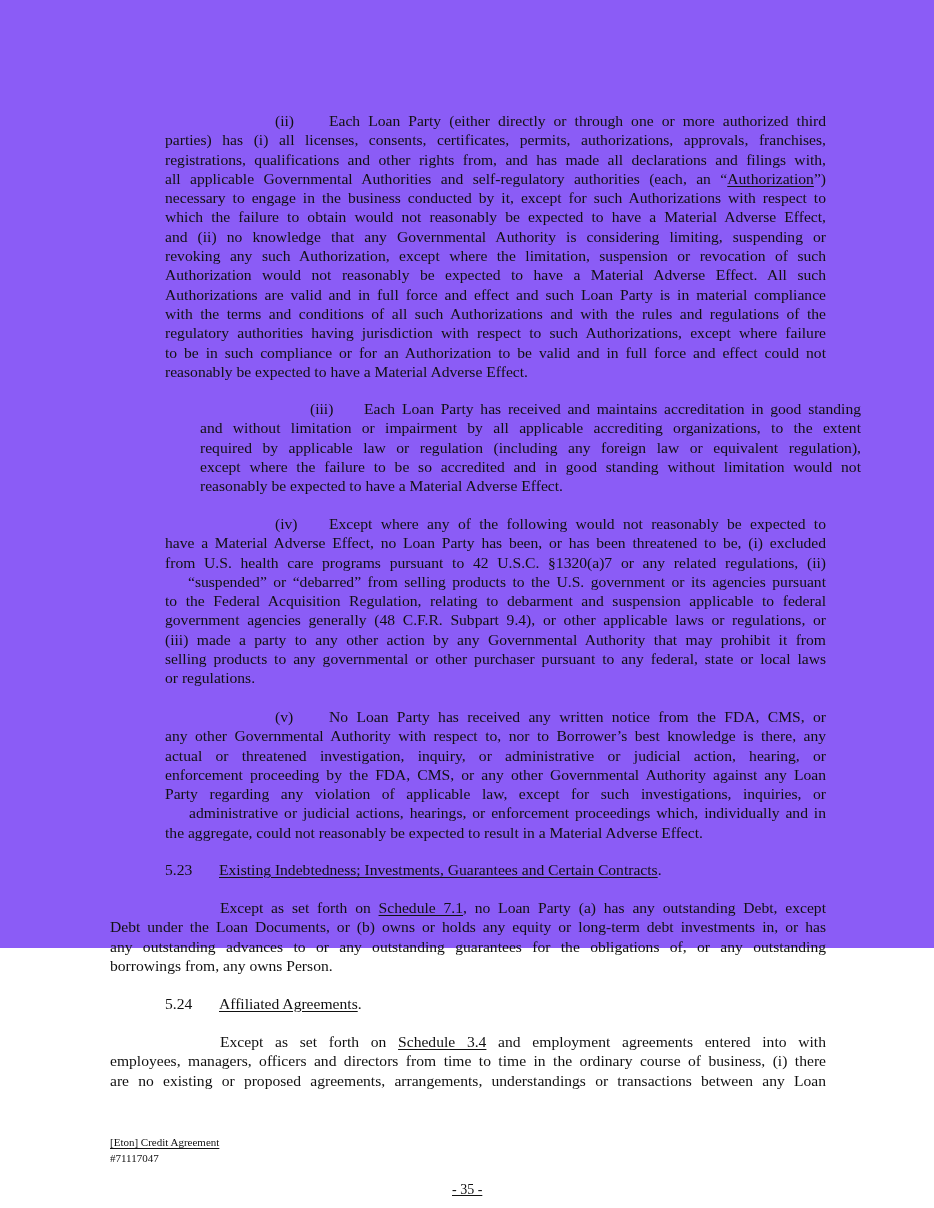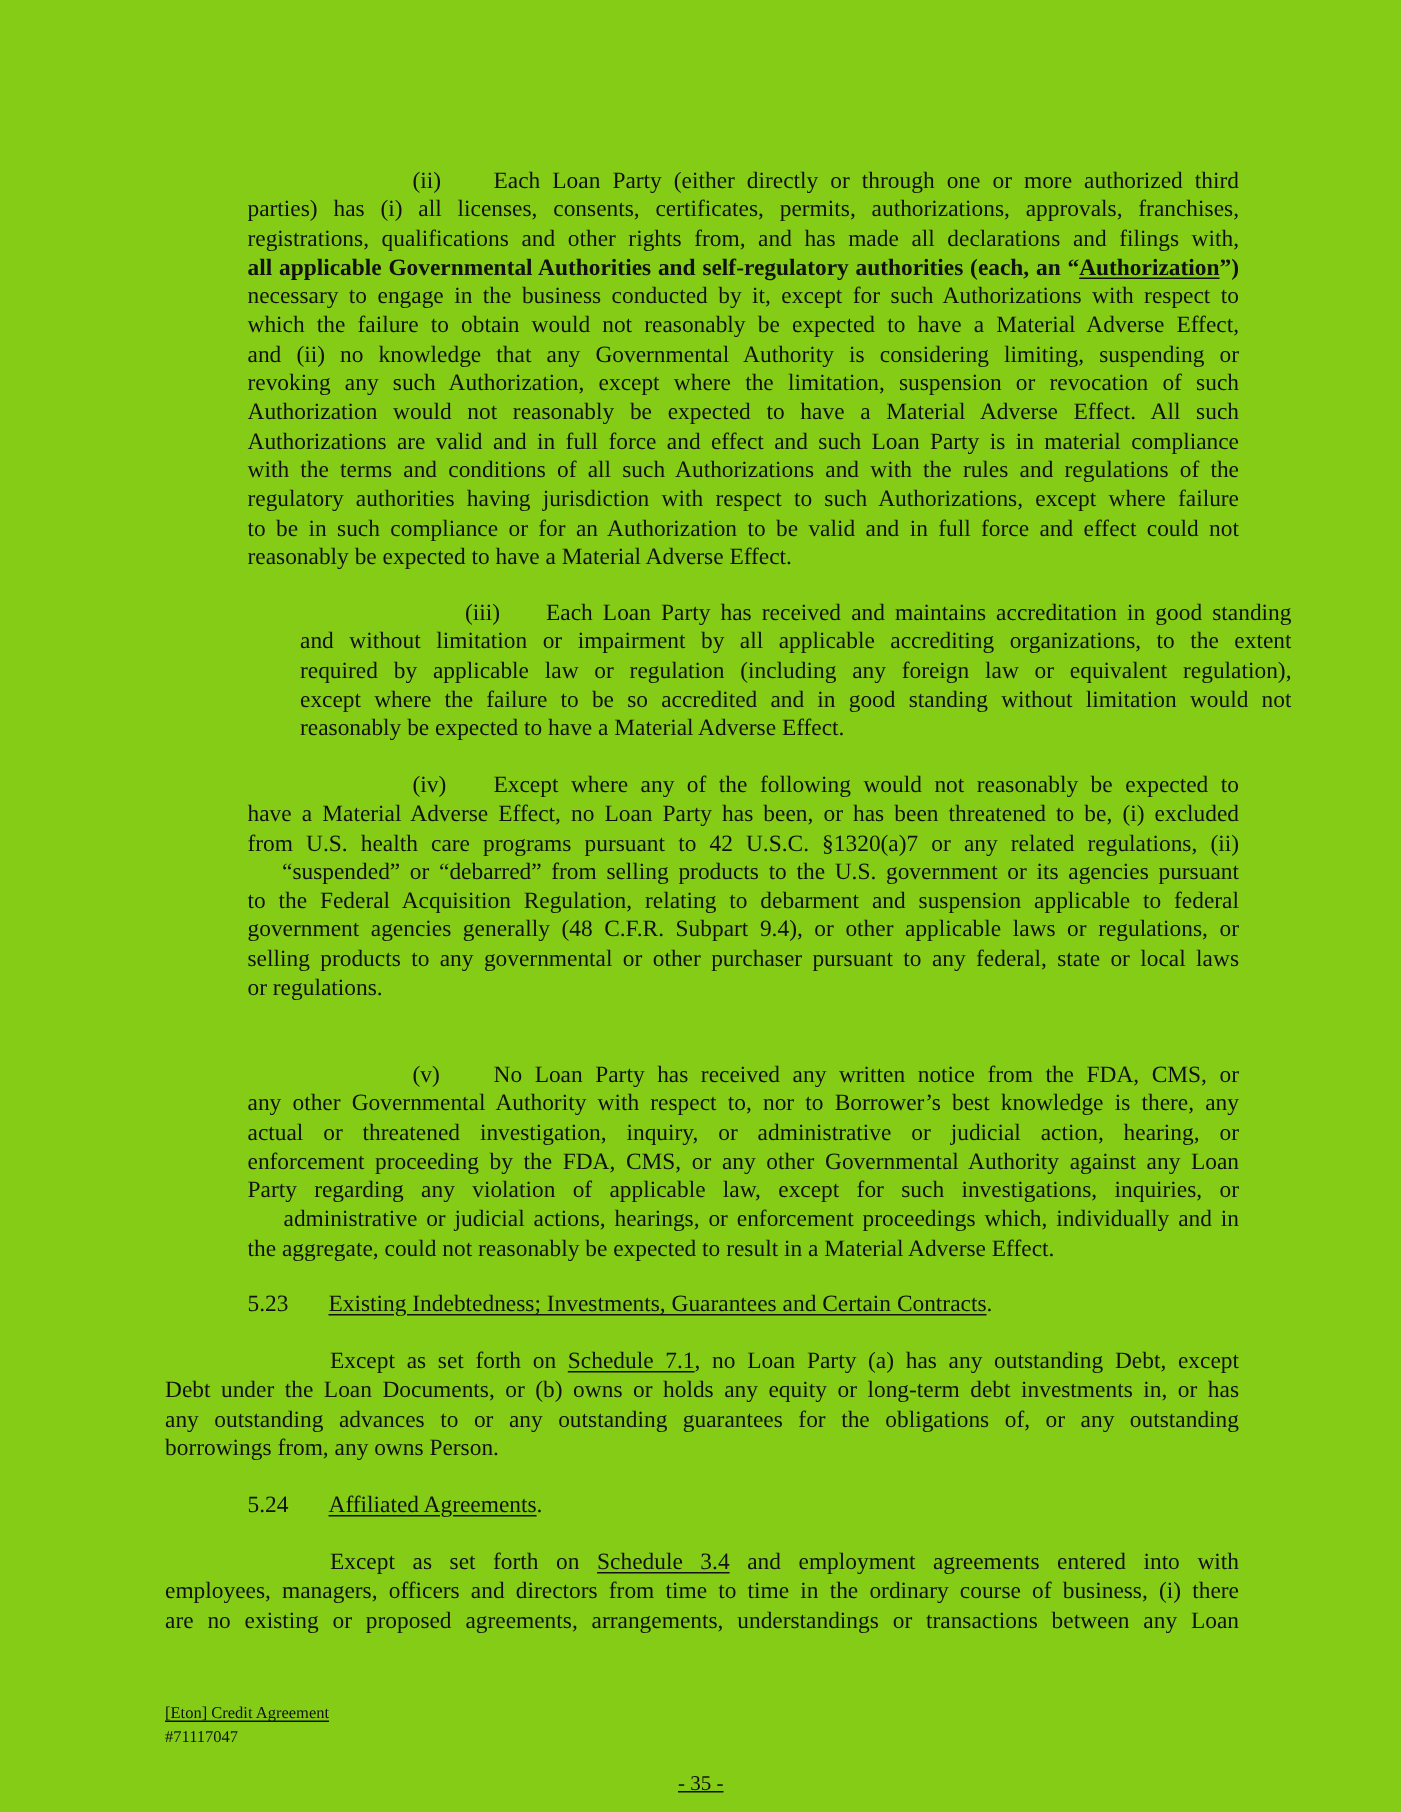--- a/index.html
+++ b/index.html
@@ -1,19 +1,19 @@
 <!DOCTYPE html>
 <html><head>
 <meta charset="utf-8">
 <style>
   html, body { margin: 0; padding: 0; background: #ffffff; }
   body { width: 934px; height: 1208px; position: relative; overflow: hidden; }
   .page {
-    position: absolute; left: 0; top: 0; width: 934px; height: 1208px;
-    background: #84cc16; color: #111111;
+    position: absolute; left: 0; top: 0; width: 934px; height: 948px;
+    background: #8b5cf6; color: #111111;
     font-family: "Liberation Serif", "DejaVu Serif", serif;
     font-size: 15.6px;
   }
   .para { position: absolute; }
   .line {
     display: block; height: 19.3px; line-height: 19.3px;
     text-align: justify; text-align-last: justify; white-space: nowrap;
   }
   .line.last { text-align-last: left; }
   .sub-num { display: inline-block; width: 54px; }
@@ -25,21 +25,21 @@
 </style>
 </head>
 <body>
 
 <div class="page">
 
   <div class="para" style="left:165px; top:111px; width:661px;">
     <span class="line" style="padding-left: 110px; white-space: normal; overflow: hidden;"><span class="sub-num">(ii)</span><span>Each Loan Party (either directly or through one or more authorized third</span></span>
     <span class="line" style="white-space: normal; overflow: hidden;">parties) has (i) all licenses, consents, certificates, permits, authorizations, approvals, franchises,</span>
     <span class="line" style="white-space: normal; overflow: hidden;">registrations, qualifications and other rights from, and has made all declarations and filings with,</span>
-    <span class="line" style="white-space: normal; overflow: hidden; font-weight: bold;"><span>all applicable Governmental Authorities and self-regulatory authorities (each, an “</span><span class="u">Authorization</span><span>”)</span></span>
+    <span class="line" style="white-space: normal; overflow: hidden;"><span>all applicable Governmental Authorities and self-regulatory authorities (each, an “</span><span class="u">Authorization</span><span>”)</span></span>
     <span class="line" style="white-space: normal; overflow: hidden;">necessary to engage in the business conducted by it, except for such Authorizations with respect to</span>
     <span class="line" style="white-space: normal; overflow: hidden;">which the failure to obtain would not reasonably be expected to have a Material Adverse Effect,</span>
     <span class="line" style="white-space: normal; overflow: hidden;">and (ii) no knowledge that any Governmental Authority is considering limiting, suspending or</span>
     <span class="line" style="white-space: normal; overflow: hidden;">revoking any such Authorization, except where the limitation, suspension or revocation of such</span>
     <span class="line" style="white-space: normal; overflow: hidden;">Authorization would not reasonably be expected to have a Material Adverse Effect.  All such</span>
     <span class="line" style="white-space: normal; overflow: hidden;">Authorizations are valid and in full force and effect and such Loan Party is in material compliance</span>
     <span class="line" style="white-space: normal; overflow: hidden;">with the terms and conditions of all such Authorizations and with the rules and regulations of the</span>
     <span class="line" style="white-space: normal; overflow: hidden;">regulatory authorities having jurisdiction with respect to such Authorizations, except where failure</span>
     <span class="line" style="white-space: normal; overflow: hidden;">to be in such compliance or for an Authorization to be valid and in full force and effect could not</span>
     <span class="line last" style="white-space: normal; overflow: hidden;">reasonably be expected to have a Material Adverse Effect.</span>
@@ -53,20 +53,21 @@
     <span class="line last" style="white-space: normal; overflow: hidden;">reasonably be expected to have a Material Adverse Effect.</span>
   </div>
 
   <div class="para" style="left:165px; top:514px; width:661px;">
     <span class="line" style="padding-left: 110px; white-space: normal; overflow: hidden;"><span class="sub-num">(iv)</span><span>Except where any of the following would not reasonably be expected to</span></span>
     <span class="line" style="white-space: normal; overflow: hidden;">have a Material Adverse Effect, no Loan Party has been, or has been threatened to be, (i) excluded</span>
     <span class="line" style="white-space: normal; overflow: hidden;">from U.S. health care programs pursuant to 42 U.S.C. §1320(a)7 or any related regulations, (ii)</span>
     <span class="line" style="white-space: normal; overflow: hidden; margin-left: 23px;">“suspended” or “debarred” from selling products to the U.S. government or its agencies pursuant</span>
     <span class="line" style="white-space: normal; overflow: hidden;">to the Federal Acquisition Regulation, relating to debarment and suspension applicable to federal</span>
     <span class="line" style="white-space: normal; overflow: hidden;">government agencies generally (48 C.F.R. Subpart 9.4), or other applicable laws or regulations, or</span>
+    <span class="line" style="white-space: normal; overflow: hidden;">(iii) made a party to any other action by any Governmental Authority that may prohibit it from</span>
     <span class="line" style="white-space: normal; overflow: hidden;">selling products to any governmental or other purchaser pursuant to any federal, state or local laws</span>
     <span class="line last" style="white-space: normal; overflow: hidden;">or regulations.</span>
   </div>
 
   <div class="para" style="left:165px; top:707px; width:661px;">
     <span class="line" style="padding-left: 110px; white-space: normal; overflow: hidden;"><span class="sub-num">(v)</span><span>No Loan Party has received any written notice from the FDA, CMS, or</span></span>
     <span class="line" style="white-space: normal; overflow: hidden;">any other Governmental Authority with respect to, nor to Borrower’s best knowledge is there, any</span>
     <span class="line" style="white-space: normal; overflow: hidden;">actual or threatened investigation, inquiry, or administrative or judicial action, hearing, or</span>
     <span class="line" style="white-space: normal; overflow: hidden;">enforcement proceeding by the FDA, CMS, or any other Governmental Authority against any Loan</span>
     <span class="line" style="white-space: normal; overflow: hidden;">Party regarding any violation of applicable law, except for such investigations, inquiries, or</span>

